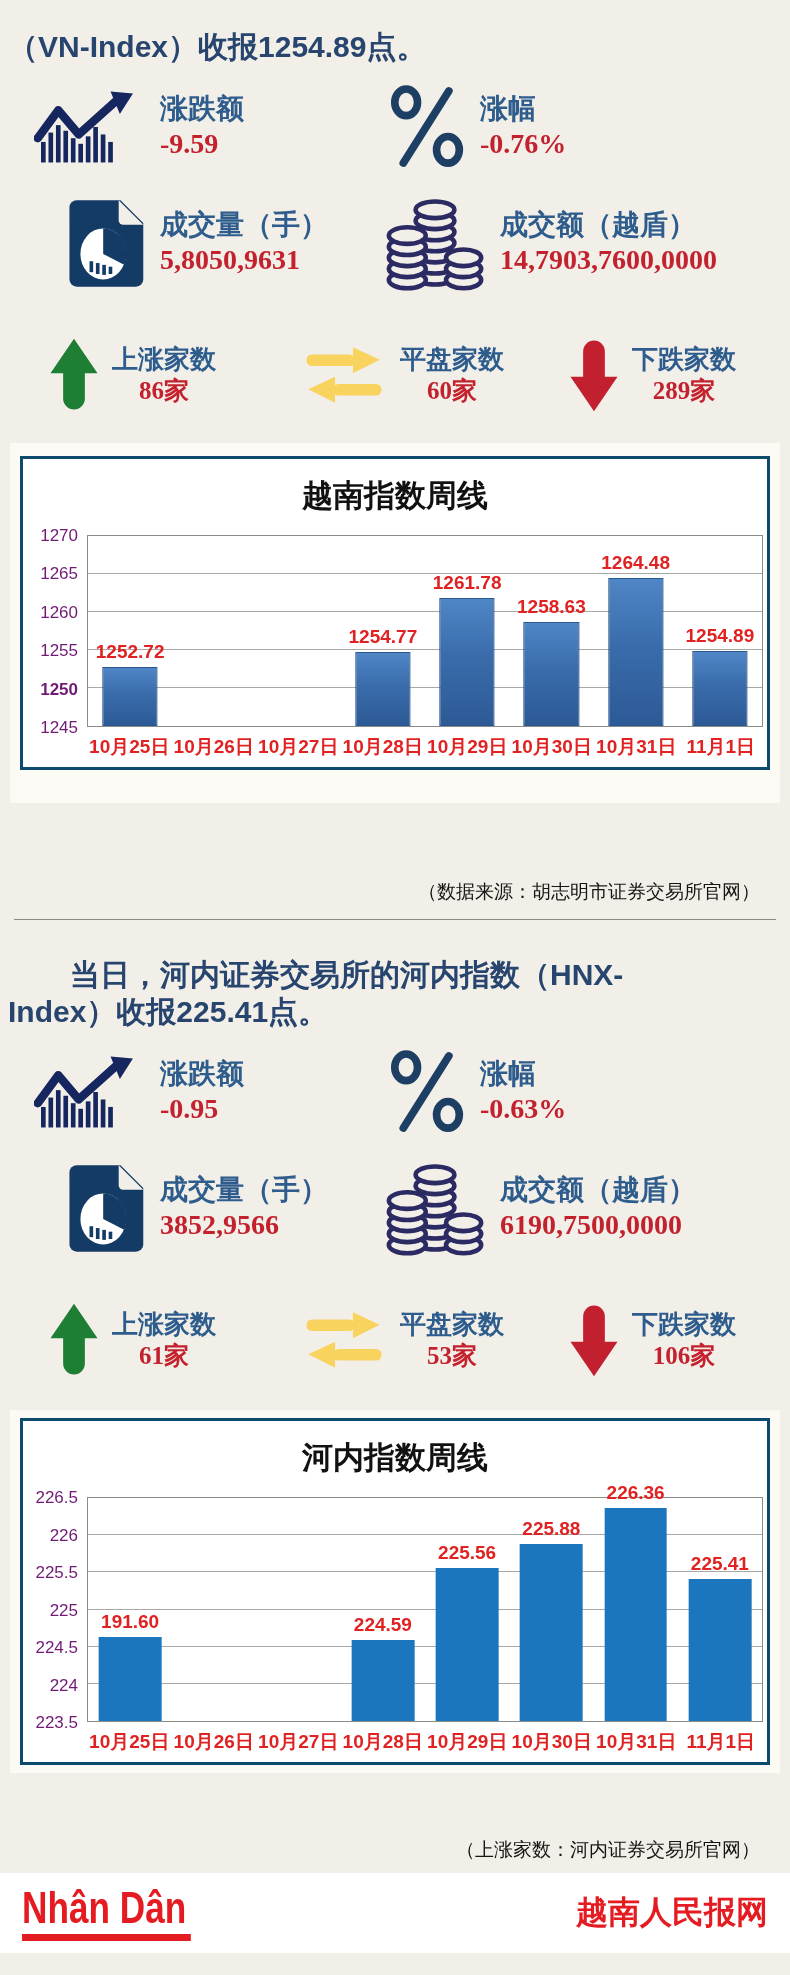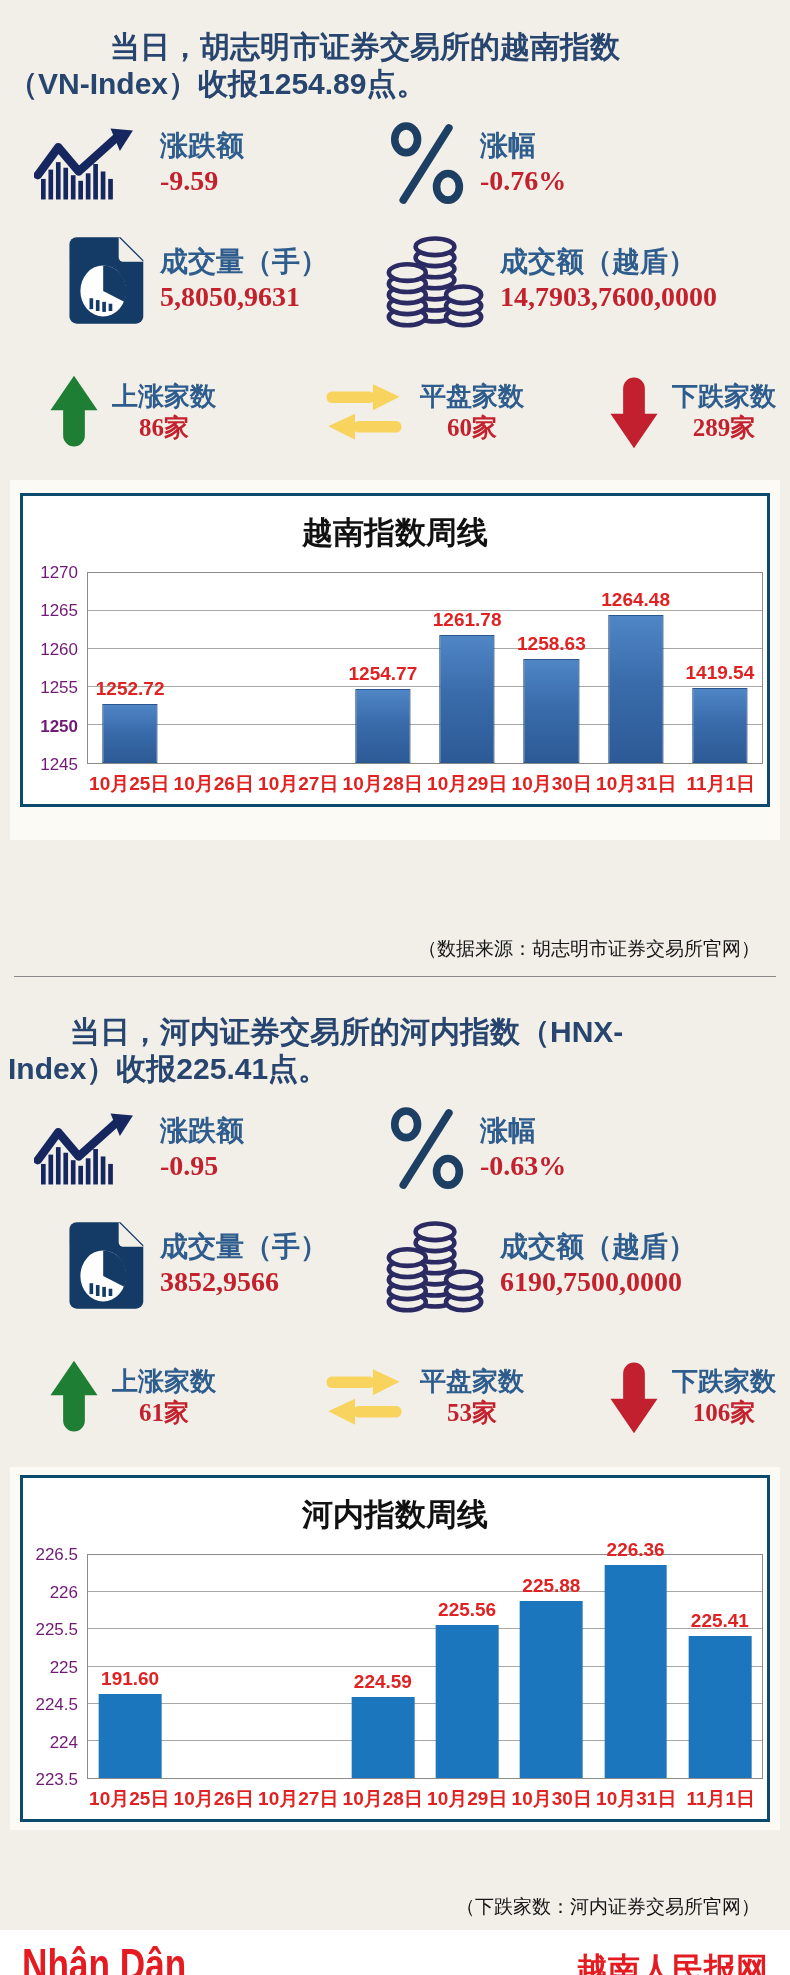--- a/index.html
+++ b/index.html
@@ -40,21 +40,20 @@
     font-family:"Liberation Serif", serif;
   }
 
   
   .counts{
     display:grid;
     grid-template-columns:252px 268px 1fr;
     padding-left:48px;
     margin-top:46px;
     align-items:center;
-    gap:20px;
   }
   .count{display:flex;align-items:center;gap:12px;}
   .count-text{text-align:center;}
   .count-label{font-size:26px;font-weight:bold;color:#2e5c8c;line-height:1.25;}
   .count-value{
     font-size:25px;font-weight:bold;color:#c3212d;line-height:1.3;
     font-family:"Liberation Serif", serif;
   }
 
   
@@ -124,21 +123,21 @@
   }
   .xtick{
     text-align:center;font-size:19px;font-weight:bold;color:#e02322;
     white-space:nowrap;
   }
 
   
   .source{
     text-align:right;
     padding-right:30px;
-    margin-top:96px;
+    margin-top:76px;
     font-size:19px;
     color:#151515;
   }
   .source.second{margin-top:64px;}
   .divider{
     border:none;
     border-top:1px solid #8a8a8a;
     margin:14px 14px 0 14px;
   }
 
@@ -163,21 +162,20 @@
 
   svg{display:block;}
 </style>
 </head>
 <body>
 
 <div class="page">
 
   <div>
     <div class="sec-title">
-      <span class="line indent-lg">当日，胡志明市证券交易所的越南指数</span>
       <span class="line">（VN-Index）收报1254.89点。</span>
     </div>
 
     <div class="stats">
       <div class="stat">
         <span>
           <svg width="112" height="76" viewBox="0 0 120 80">
             <g stroke="#16265e" stroke-width="5">
               <line x1="10" y1="78" x2="10" y2="56"></line>
                 <line x1="18" y1="78" x2="18" y2="46"></line>
@@ -324,21 +322,21 @@
               <div class="datalabel" style="left: 6.25%; bottom: calc(30.88% + 6px);">1252.72</div>
               <div class="bar bar-grad" style="left: 43.75%; height: 39.08%;"></div>
               <div class="datalabel" style="left: 43.75%; bottom: calc(39.08% + 6px);">1254.77</div>
               <div class="bar bar-grad" style="left: 56.25%; height: 67.12%;"></div>
               <div class="datalabel" style="left: 56.25%; bottom: calc(67.12% + 6px);">1261.78</div>
               <div class="bar bar-grad" style="left: 68.75%; height: 54.52%;"></div>
               <div class="datalabel" style="left: 68.75%; bottom: calc(54.52% + 6px);">1258.63</div>
               <div class="bar bar-grad" style="left: 81.25%; height: 77.92%;"></div>
               <div class="datalabel" style="left: 81.25%; bottom: calc(77.92% + 6px);">1264.48</div>
               <div class="bar bar-grad" style="left: 93.75%; height: 39.56%;"></div>
-              <div class="datalabel" style="left: 93.75%; bottom: calc(39.56% + 6px);">1419.54</div>
+              <div class="datalabel" style="left: 93.75%; bottom: calc(39.56% + 6px);">1254.89</div>
             </div>
         </div>
         <div class="xlabels">
             <div class="xtick">10月25日</div>
             <div class="xtick">10月26日</div>
             <div class="xtick">10月27日</div>
             <div class="xtick">10月28日</div>
             <div class="xtick">10月29日</div>
             <div class="xtick">10月30日</div>
             <div class="xtick">10月31日</div>
@@ -526,21 +524,21 @@
             <div class="xtick">10月27日</div>
             <div class="xtick">10月28日</div>
             <div class="xtick">10月29日</div>
             <div class="xtick">10月30日</div>
             <div class="xtick">10月31日</div>
             <div class="xtick">11月1日</div>
           </div>
       </div>
     </div>
 
-    <div class="source second">（下跌家数：河内证券交易所官网）</div>
+    <div class="source second">（上涨家数：河内证券交易所官网）</div>
   </div>
 
   <div class="footer">
     <span class="logo">Nhân Dân</span>
     <span class="site">越南人民报网</span>
   </div>
 
 </div>
 
 </body></html>

